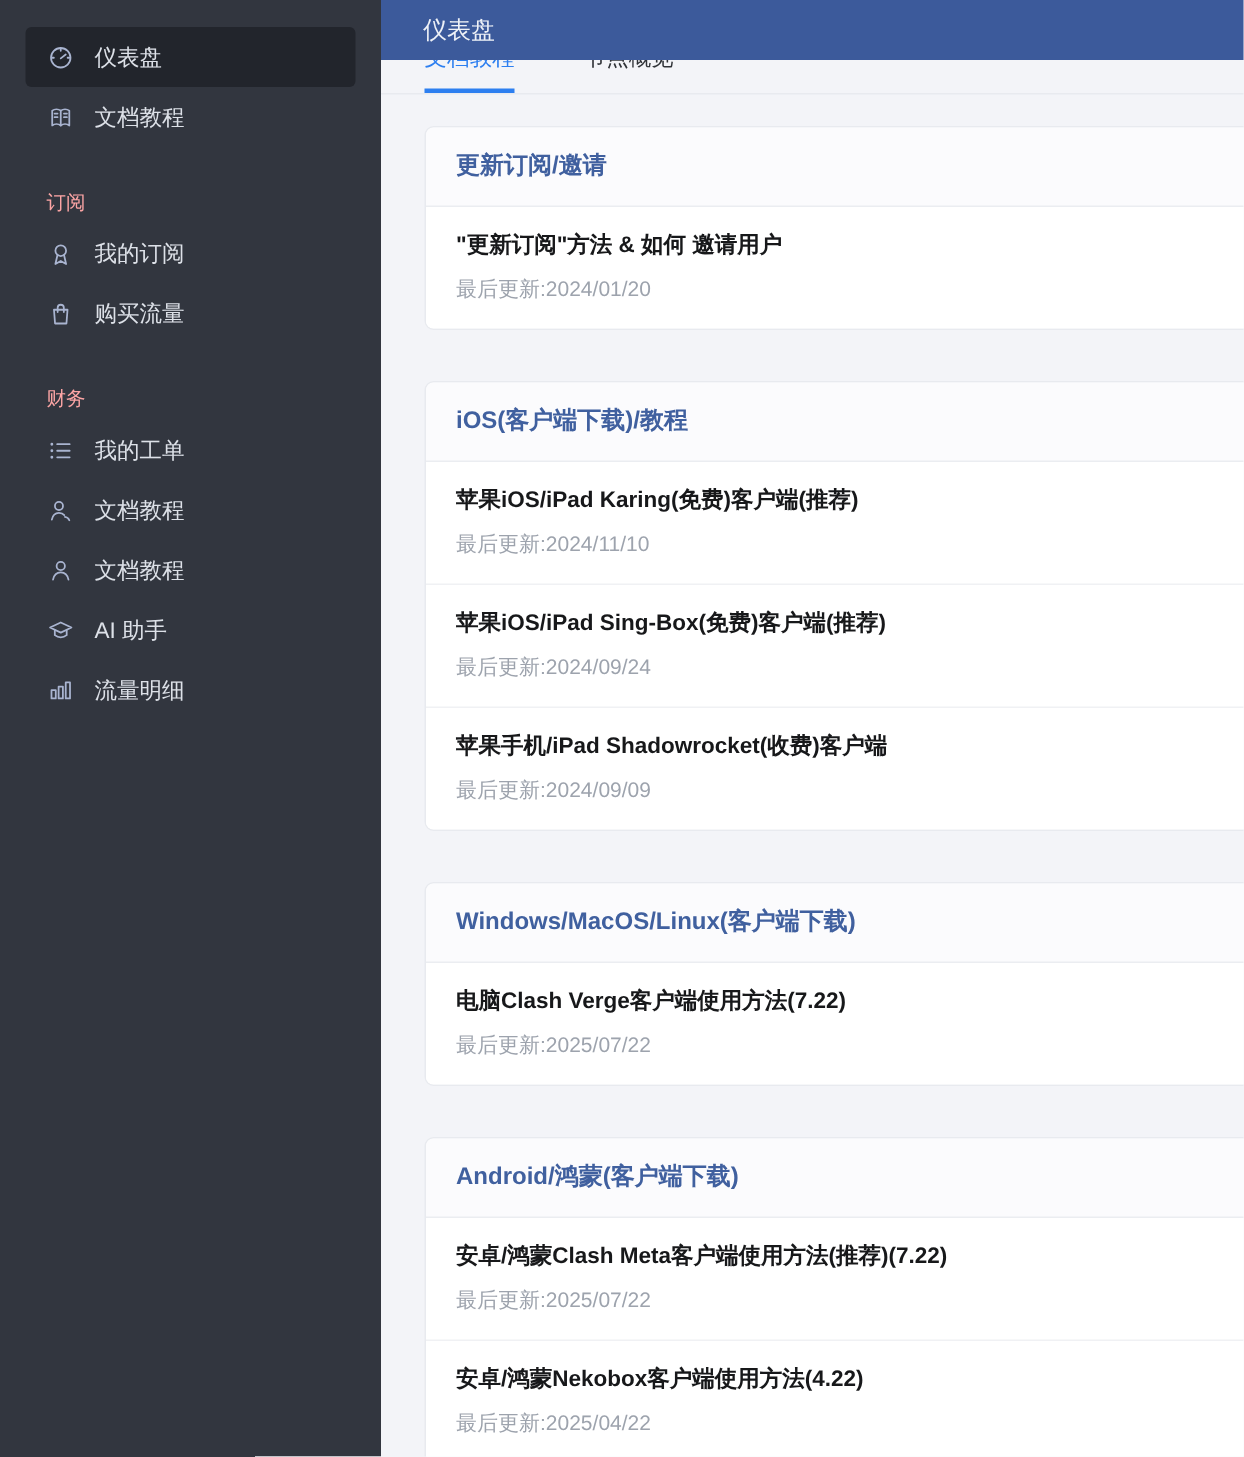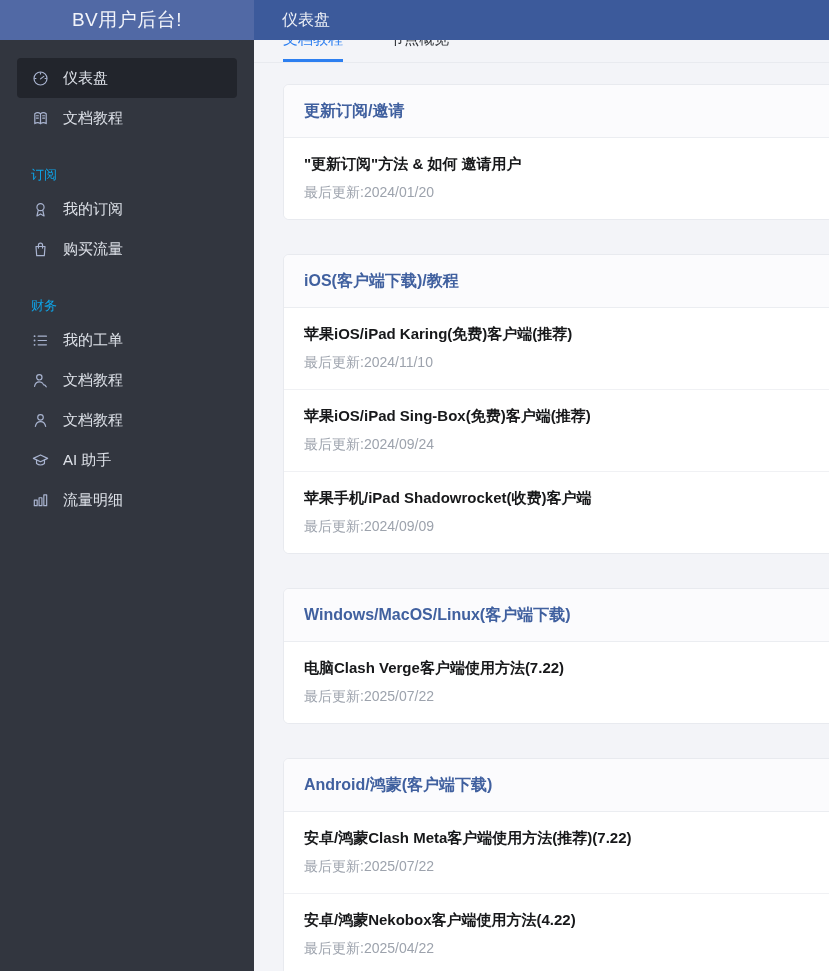--- a/index.html
+++ b/index.html
@@ -21,21 +21,21 @@
   .nav-item {
     margin:0 17px; padding-left:14px; height:40px; border-radius:4px;
     display:flex; align-items:center; gap:13px;
     color:#dde1e8; font-size:15px; cursor:pointer; white-space:nowrap;
   }
   .nav-item.active { background:var(--active-item-bg,#22252c); }
   .nav-item .icon { width:19px; height:19px; color:#a9b4d0; display:flex; align-items:center; justify-content:center; }
   .nav-item .icon svg { width:19px; height:19px; stroke:currentColor; fill:none; stroke-width:1.5; stroke-linecap:round; stroke-linejoin:round; }
   .nav-section-label {
     margin:27px 17px 4px; padding-left:14px; height:20px; display:flex; align-items:center;
-    color:#0ea5e9; font-size:13px;
+    color:#fca5a5; font-size:13px;
   }
 
   
   .main { flex:1; display:flex; flex-direction:column; height:971px; }
   .main-header {
     height:40px; min-height:40px; background:var(--main-header-bg,#3c5a9b);
     color:#eef1f7; font-size:16px; display:flex; align-items:center; padding-left:28px;
     position:relative; z-index:2;
   }
   .content { flex:1; position:relative; }
@@ -58,21 +58,20 @@
   .card-title { color:var(--card-title,#40609f); font-size:16px; font-weight:bold; line-height:22px; }
   .article { padding:15px 20px 17px; cursor:pointer; background:#fff; }
   .article + .article { border-top:1px solid #f0f1f4; }
   .article-title { font-size:15px; font-weight:bold; color:#17181a; line-height:21px; }
   .article-date { font-size:14px; color:#9da3ad; margin-top:9px; line-height:19px; }
 </style>
 </head>
 <body>
 
 <aside class="sidebar">
-  <div class="sidebar-header">BV用户后台!</div>
   <nav class="nav">
 
     <div class="nav-item active">
       <span class="icon">
         <svg viewBox="0 0 24 24">
             <circle cx="12" cy="12" r="8.2"></circle>
             <path d="M12 12.5l4.2-3.2"></path>
             <path d="M12 4.8v1.4M19.2 12h-1.4M4.8 12h1.4"></path>
           </svg>
       </span>

